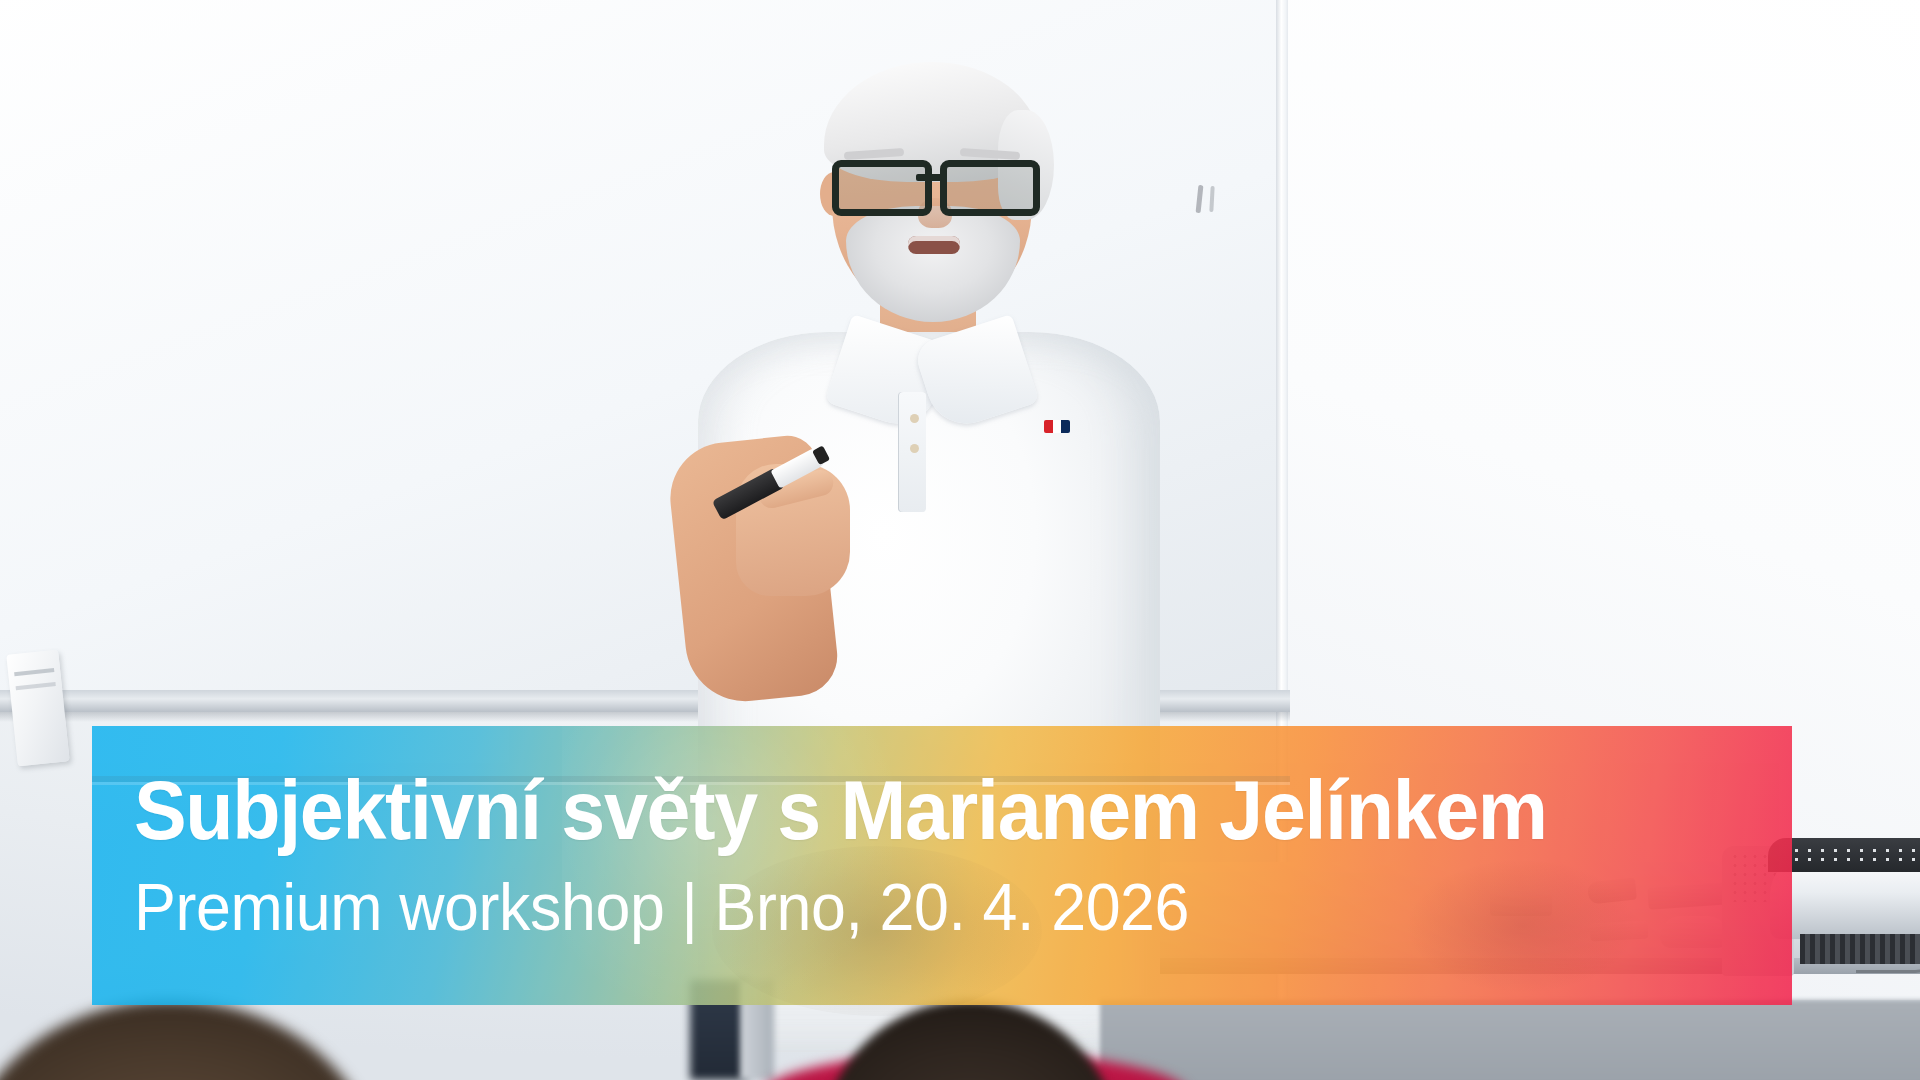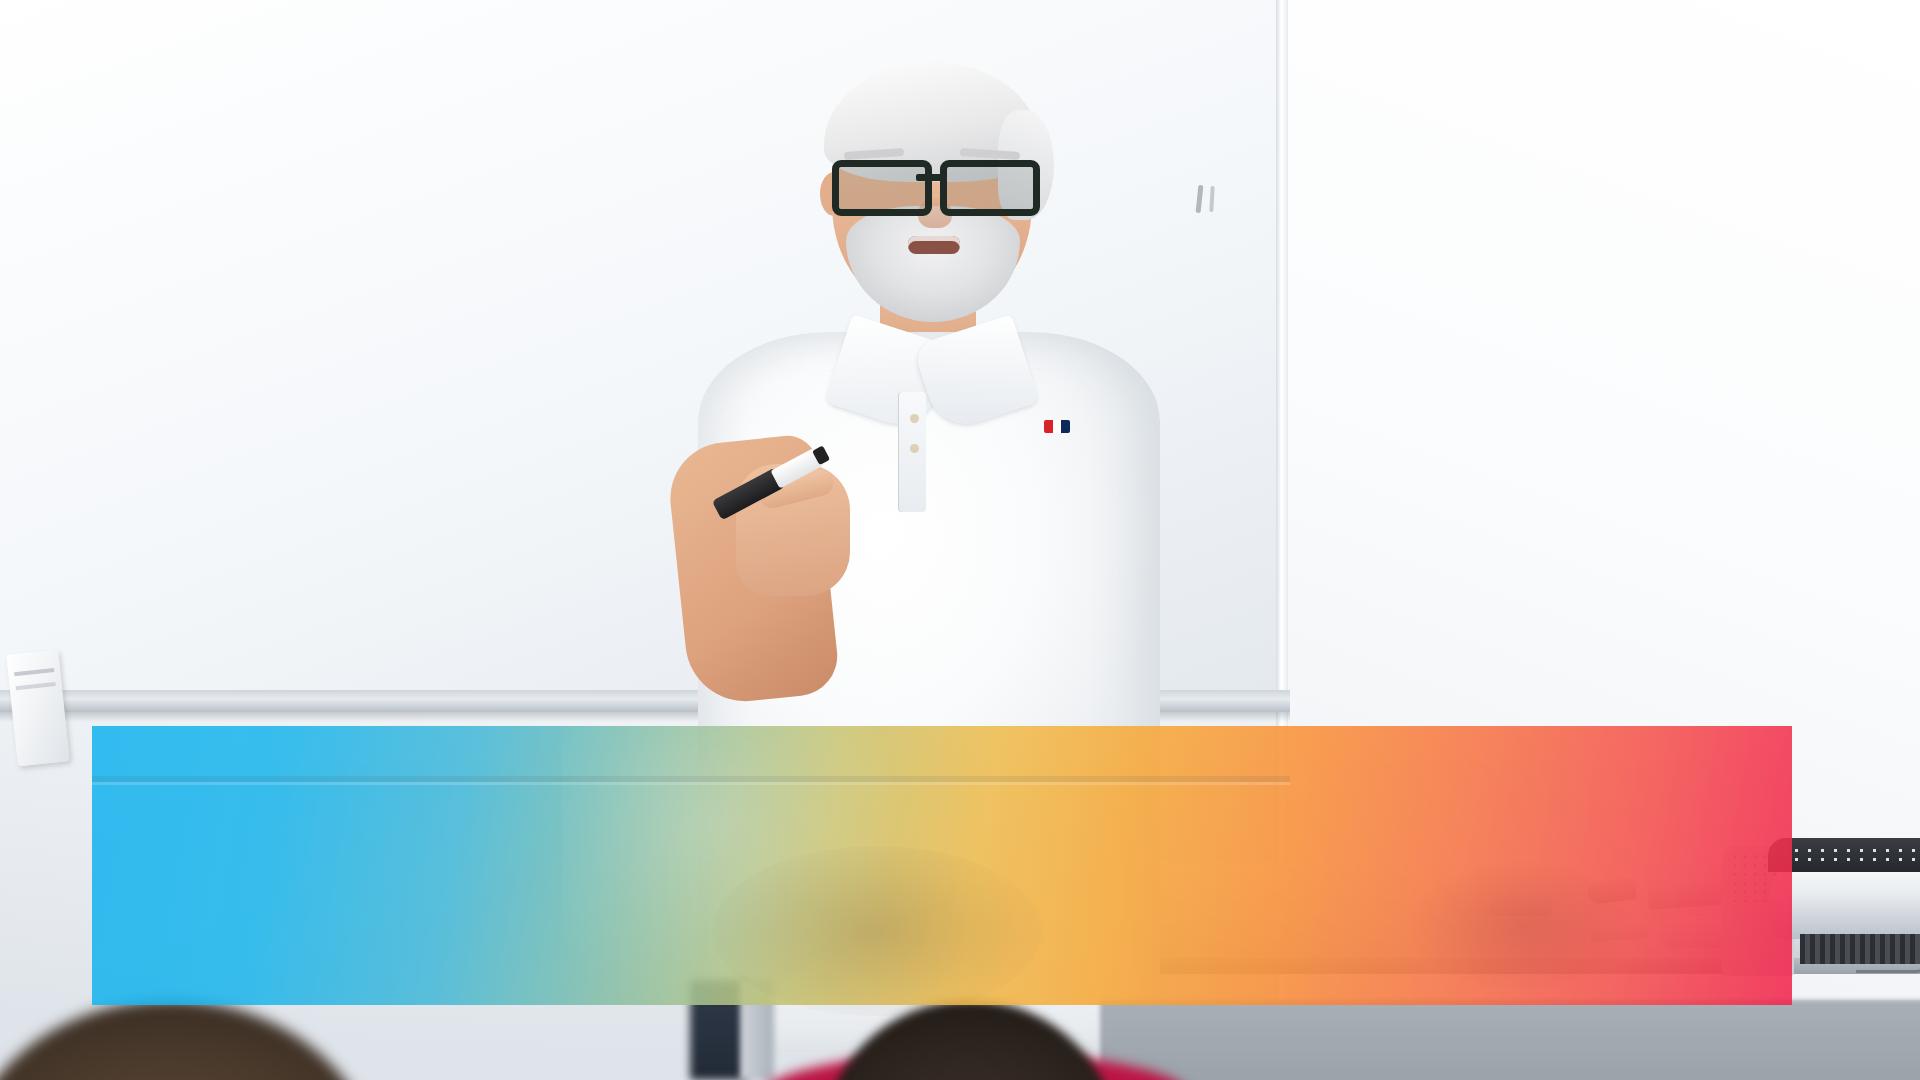--- a/index.html
+++ b/index.html
@@ -439,14 +439,18 @@
   </div>
 
   <div class="banner">
     <div class="banner-ghost"></div>
     <div class="banner-ghost2"></div>
     <div class="banner-ghost3"></div>
     <div class="banner-ledge-line"></div>
     <div class="banner-ledge-line2"></div>
   </div>
 
+  <div class="banner-text">
+    <div class="b-title">Subjektivní světy s Marianem Jelínkem</div>
+    <div class="b-sub">Premium workshop | Brno, 20. 4. 2026</div>
+  </div>
 
 </div>
 
 </body></html>

